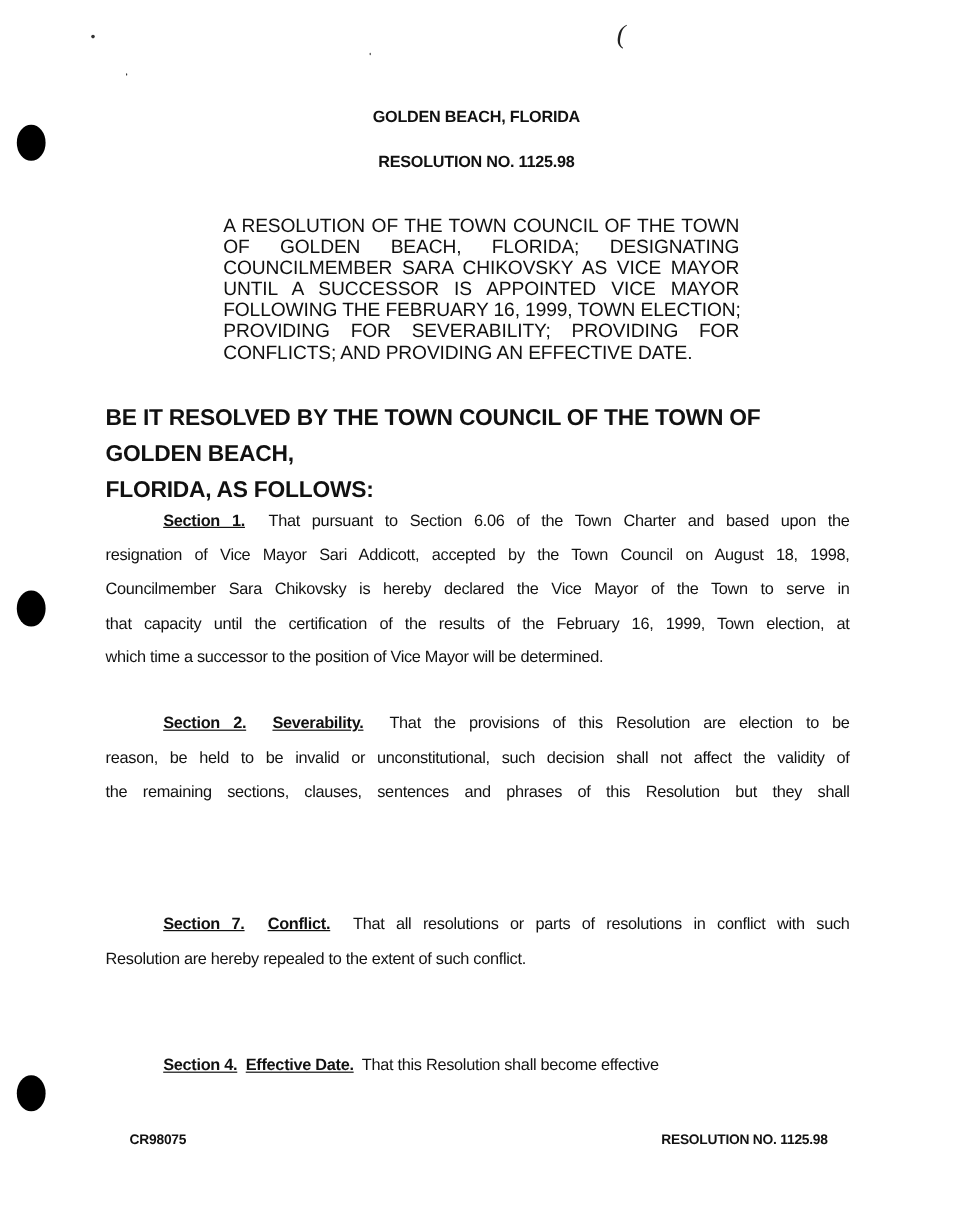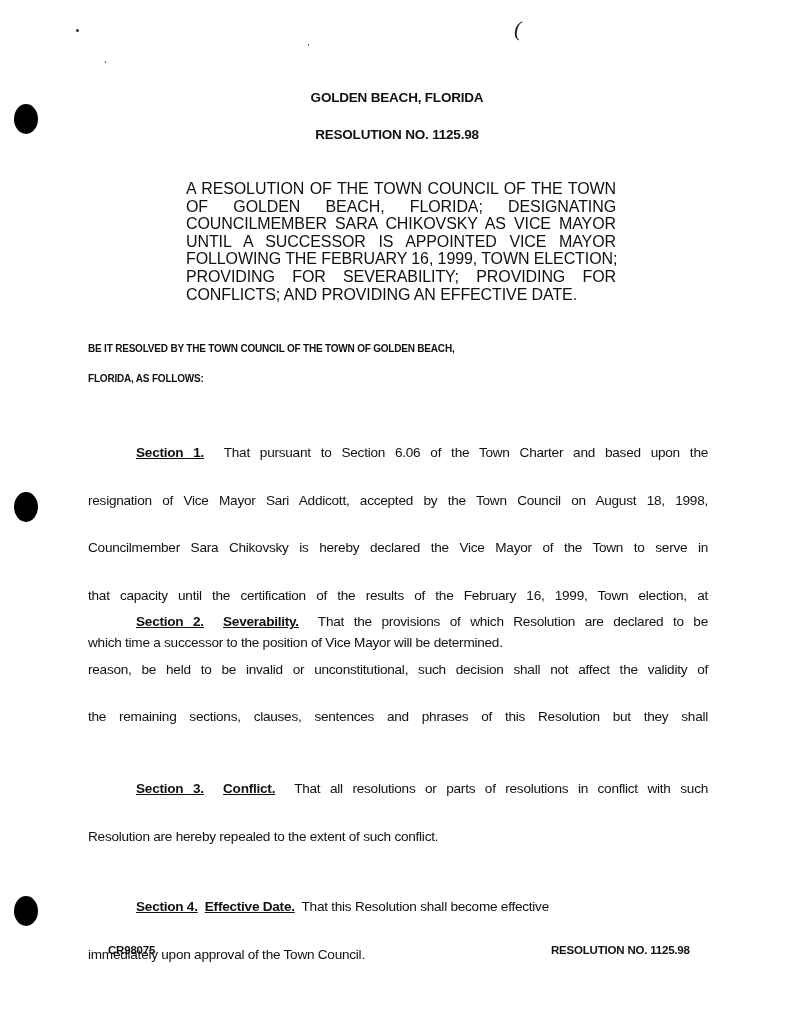--- a/index.html
+++ b/index.html
@@ -71,38 +71,37 @@
     }
     .title-block .line.last {
       text-align-last: left;
     }
     .resolved {
       position: absolute;
       left: 88px;
       top: 334px;
       width: 620px;
       font-weight: bold;
-      font-size: 10px;
+      font-size: 19px;
       line-height: 30px;
       letter-spacing: -0.2px;
     }
     .section {
       position: absolute;
       left: 88px;
       width: 620px;
       font-size: 13.6px;
       line-height: 28.5px;
       letter-spacing: -0.25px;
     }
     .section .line {
       display: block;
       white-space: nowrap;
       text-align: justify;
       text-align-last: justify;
-      margin-top: 19px;
     }
     .section .line.last {
       text-align-last: left;
     }
     .section .indent {
       display: inline-block;
       width: 48px;
     }
     .sec-label {
       font-weight: bold;
@@ -156,30 +155,29 @@
 
   <div class="section" style="top:420px;">
     <span class="line"><span class="indent"></span><span class="sec-label">Section 1.</span>&nbsp; <span>That pursuant to Section 6.06 of the Town Charter and based upon the</span></span>
     <span class="line">resignation of Vice Mayor Sari Addicott, accepted by the Town Council on August 18, 1998,</span>
     <span class="line">Councilmember Sara Chikovsky is hereby declared the Vice Mayor of the Town to serve in</span>
     <span class="line">that capacity until the certification of the results of the February 16, 1999, Town election, at</span>
     <span class="line last">which time a successor to the position of Vice Mayor will be determined.</span>
   </div>
 
   <div class="section" style="top:589px;">
-    <span class="line"><span class="indent"></span><span class="sec-label">Section 2.</span>&nbsp; <span class="sec-title">Severability.</span>&nbsp; <span>That the provisions of which Resolution are declared to be</span></span>
+    <span class="line"><span class="indent"></span><span class="sec-label">Section 2.</span>&nbsp; <span class="sec-title">Severability.</span>&nbsp; <span>That the provisions of this Resolution are election to be</span></span>
     <span class="line">reason, be held to be invalid or unconstitutional, such decision shall not affect the validity of</span>
     <span class="line">the remaining sections, clauses, sentences and phrases of this Resolution but they shall</span>
   </div>
 
   <div class="section" style="top:756px;">
-    <span class="line"><span class="indent"></span><span class="sec-label">Section 3.</span>&nbsp; <span class="sec-title">Conflict.</span>&nbsp; <span>That all resolutions or parts of resolutions in conflict with such</span></span>
+    <span class="line"><span class="indent"></span><span class="sec-label">Section 7.</span>&nbsp; <span class="sec-title">Conflict.</span>&nbsp; <span>That all resolutions or parts of resolutions in conflict with such</span></span>
     <span class="line last">Resolution are hereby repealed to the extent of such conflict.</span>
   </div>
 
   <div class="section" style="top:874px;">
     <span class="line last"><span class="indent"></span><span class="sec-label">Section 4.</span>&nbsp; <span class="sec-title">Effective Date.</span>&nbsp; <span>That this Resolution shall become effective</span></span>
-    <span class="line last">immediately upon approval of the Town Council.</span>
   </div>
 
   <div class="footer-left">CR98075</div>
   <div class="footer-right">RESOLUTION NO. 1125.98</div>
 </div>
 
 </body></html>

